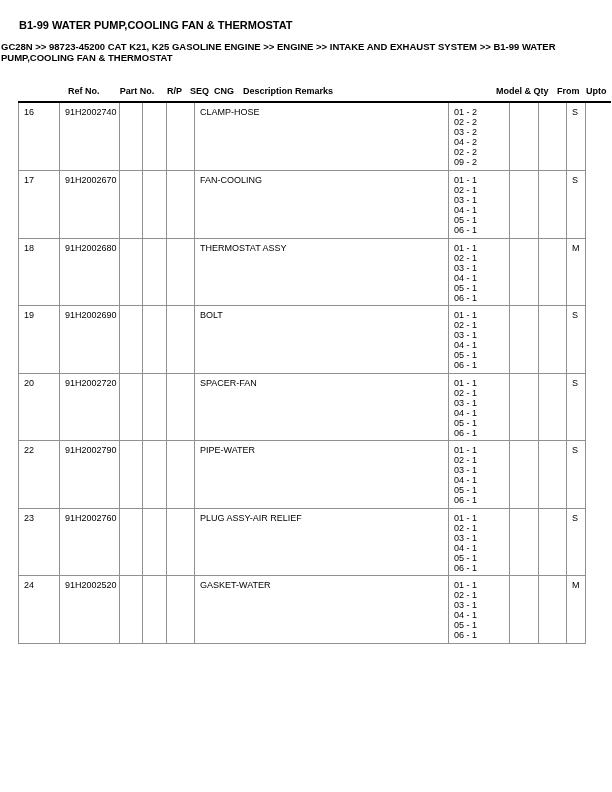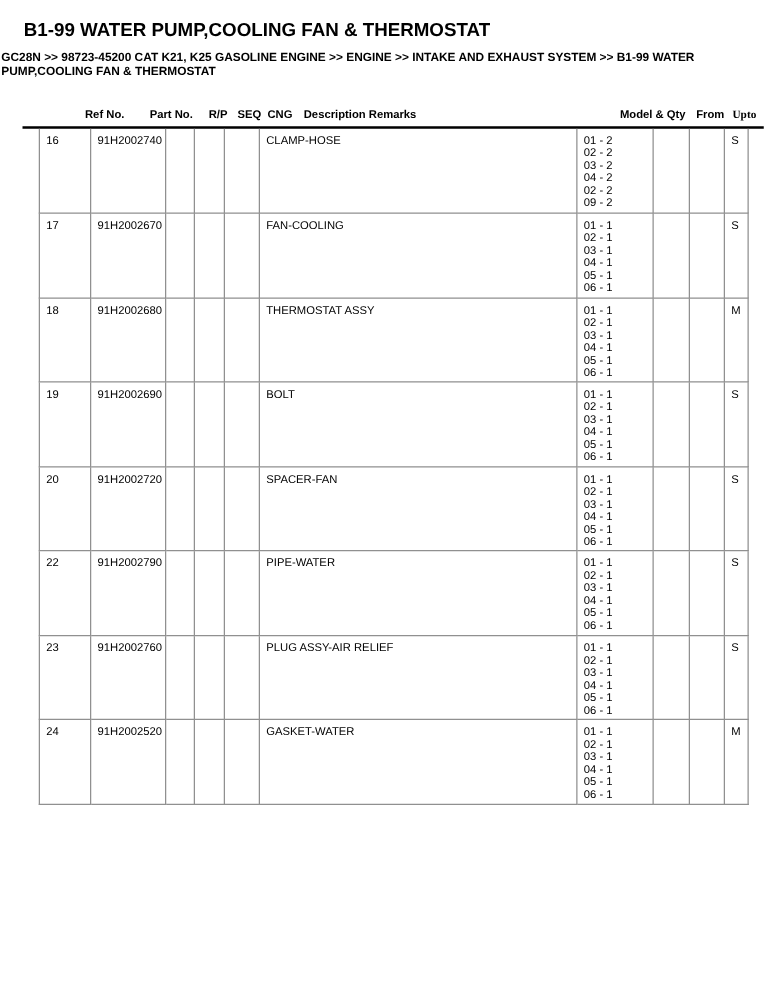--- a/index.html
+++ b/index.html
@@ -17,21 +17,21 @@
     margin: 0 auto;
     background: var(--bg);
     color: var(--text);
     font-family: "Liberation Sans", sans-serif;
     overflow: hidden;
   }
   .page-title {
     position: absolute;
     left: 19px;
     top: 20px;
-    font-size: 15px;
+    font-size: 11px;
     font-weight: bold;
     line-height: 10.5px;
     white-space: nowrap;
   }
   .breadcrumb {
     position: absolute;
     left: 1px;
     top: 42px;
     font-size: 9.5px;
     font-weight: bold;
@@ -49,36 +49,36 @@
   }
   .hc { padding-left: 2px; white-space: nowrap; overflow: visible; }
   .w0 { width: 41px; margin-left: 46px; }
   .w1 { width: 60px; }
   .w2 { width: 23px; }
   .w3 { width: 24px; }
   .w4 { width: 28px; }
   .w5 { width: 254px; }
   .w6 { width: 61px; }
   .w7 { width: 29px; }
-  .w8 { width: 28px; font-family: Liberation Serif, serif; }
+  .w8 { width: 28px; }
   .w9 { width: 19px; text-decoration: underline; }
   .hc.w0 { padding-left: 4px; }
   .hc.w1 { padding-left: 4px; text-align: center; }
   .hc.w5 { padding-left: 3px; }
   .header-rule {
     position: absolute;
     left: 18px;
     top: 101px;
     width: 593px;
     height: 2px;
     background: var(--rule);
   }
   table.parts {
     position: absolute;
-    left: 31px;
+    left: 18px;
     top: 103px;
     width: 567px;
     border-collapse: collapse;
     table-layout: fixed;
     font-size: 9px;
     border-radius: 23px;
   }
   table.parts tr { height: 67.5px; }
   table.parts td {
     border: 1px solid var(--border);

